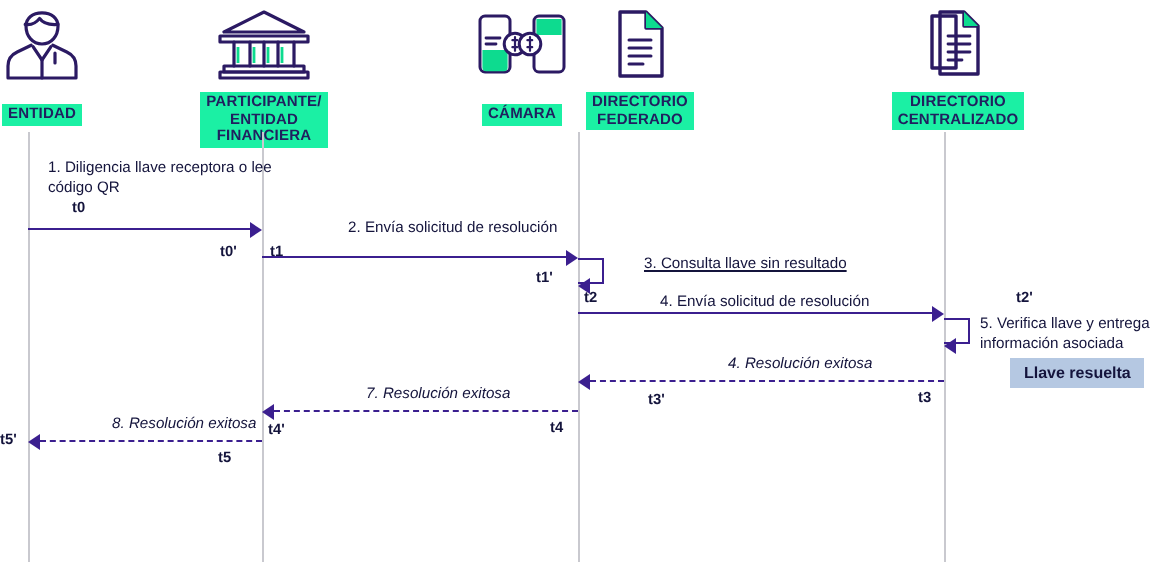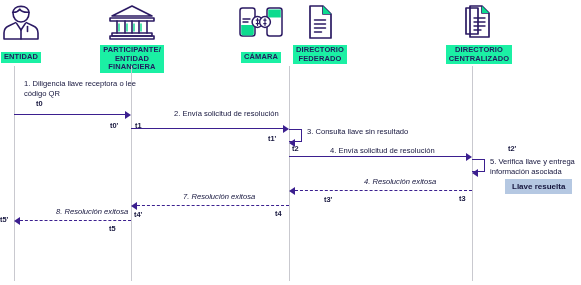--- a/index.html
+++ b/index.html
@@ -169,21 +169,21 @@
   <div class="tmark" style="left:110px;top:121px;">t0'</div>
   <div class="tmark" style="left:135px;top:121px;">t1</div>
 
   <div class="msg" style="left:150px;top:109px;margin-left:24px;">2. Envía solicitud de resolución</div>
   <div class="arrow" style="left:131px;top:128px;width:152px;"></div>
   <div class="head right" style="left:283px;top:124.5px;"></div>
   <div class="tmark" style="left:268px;top:134px;">t1'</div>
 
   <div class="selfloop" style="left:289px;top:129px;"></div>
   <div class="head left" style="left:289px;top:138.5px;"></div>
-  <div class="msg" style="left:307px;top:127px;">3. Consulta llave sin resultado</div>
+  <div class="msg" style="left:322px;top:127px;text-decoration:underline;">3. Consulta llave sin resultado</div>
 
   <div class="msg" style="left:330px;top:146px;">4. Envía solicitud de resolución</div>
   <div class="arrow" style="left:289px;top:156px;width:177px;"></div>
   <div class="head right" style="left:466px;top:152.5px;"></div>
   <div class="tmark" style="left:292px;top:144px;">t2</div>
   <div class="tmark" style="left:476px;top:144px;padding-left:32px;">t2'</div>
 
   <div class="selfloop" style="left:472px;top:159px;"></div>
   <div class="head left" style="left:472px;top:168.5px;"></div>
   <div class="msg wrap" style="left:490px;top:157px;width:88px;">5. Verifica llave y entrega

